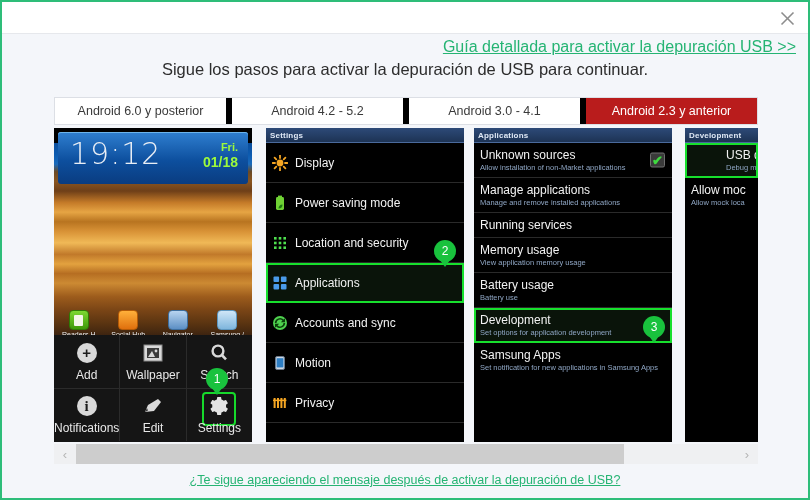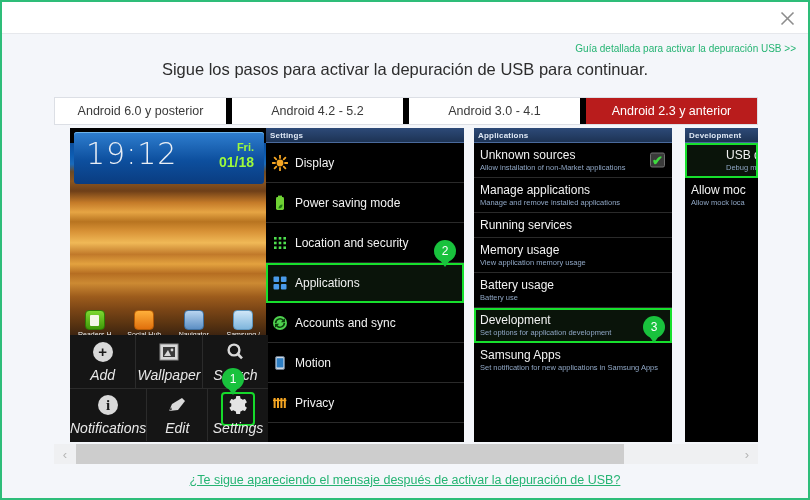--- a/index.html
+++ b/index.html
@@ -38,22 +38,23 @@
     position: absolute; left: 0; top: 32px;
     width: 806px; height: 464px;
     background: #f4f6fa;
   }
 
   .guide-link-row {
     position: absolute; right: 12px; top: 4px;
     text-align: right;
   }
   .guide-link {
-    font-size: 10px;
+    font-size: 16px;
     color: #25b473;
+    text-decoration: underline;
     cursor: pointer;
     white-space: nowrap;
     text-align: center;
   }
 
   .headline {
     position: absolute; left: 0; top: 26px;
     width: 806px;
     text-align: center;
     font-size: 16.5px;
@@ -89,21 +90,21 @@
     position: absolute; left: 52px; top: 94px;
     width: 704px; height: 314px;
     overflow: hidden;
   }
   .panel {
     position: absolute; top: 0;
     height: 314px;
     background: #000000;
     overflow: hidden;
   }
-  .p1 { left: 16px;   width: 198px; }
+  .p1 { left: 0;   width: 198px; }
   .p2 { left: 212px; width: 198px; }
   .p3 { left: 420px; width: 198px; }
   .p4 { left: 631px; width: 73px; }
 
   
   .ph {
     height: 15px;
     background: linear-gradient(#2d4a78, #1d3354);
     border-bottom: 1px solid #4a6a9c;
     color: #dfe8f5;
@@ -187,21 +188,21 @@
     display: flex; flex-direction: column;
     align-items: center; justify-content: center;
     border-right: 1px solid #2b2b2b;
     position: relative;
   }
   .tray-cell:last-child { border-right: none; }
   .tray-ico {
     width: 22px; height: 22px;
     display: flex; align-items: center; justify-content: center;
   }
-  .tray-lb { font-size: 14px; color: #e8e8e8; margin-top: 4px; font-style: italic; }
+  .tray-lb { font-size: 12px; color: #e8e8e8; margin-top: 4px; }
   .sel-box {
     position: absolute; left: 50%; top: 3px;
     transform: translateX(-50%);
     width: 34px; height: 34px;
     border: 2px solid #16d92b;
     border-radius: 4px;
     box-sizing: border-box;
   }
 
   

